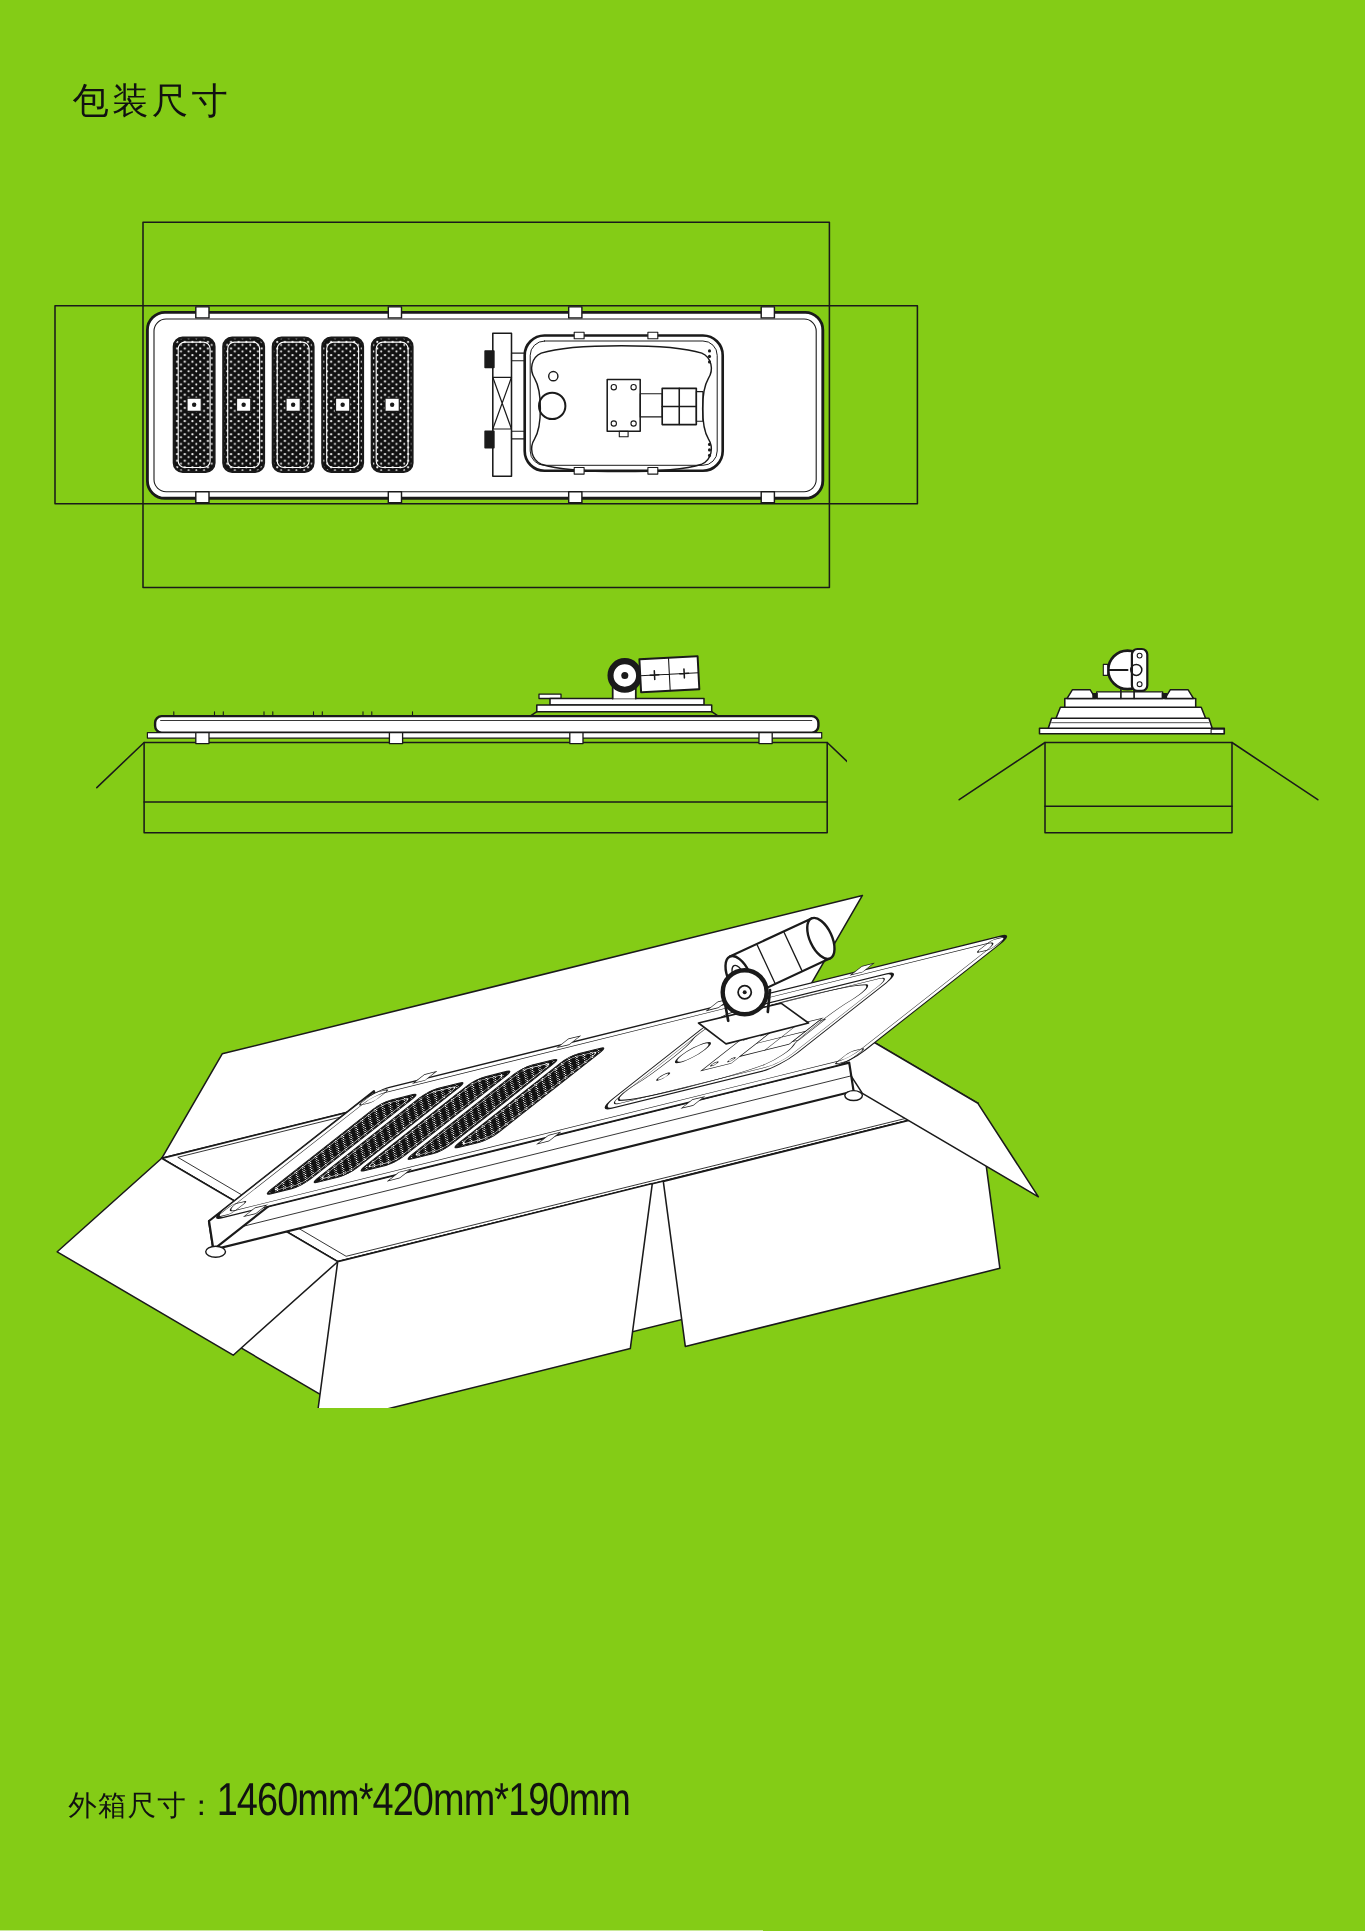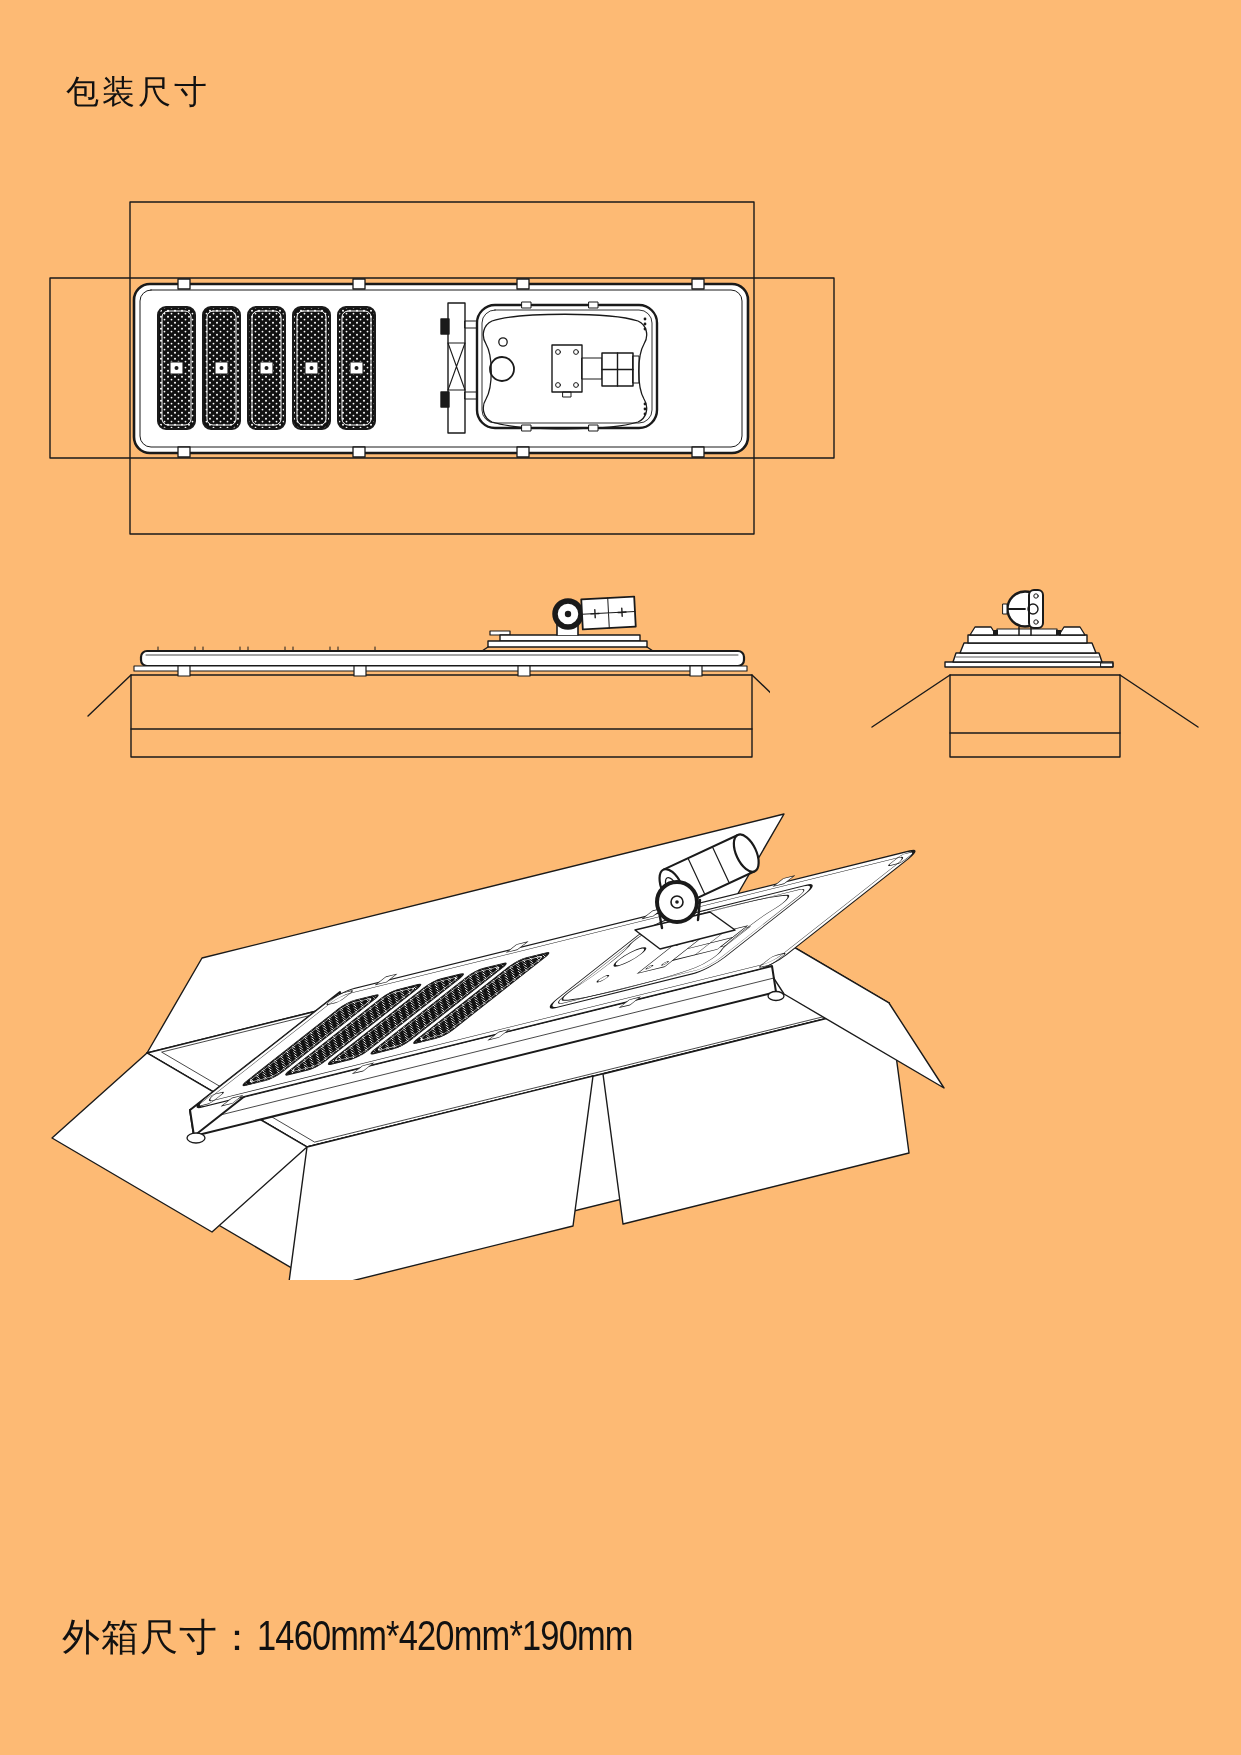--- a/index.html
+++ b/index.html
@@ -1,25 +1,25 @@
 <!DOCTYPE html>
 <html><head>
 <meta charset="utf-8">
 <style>
   html,body{margin:0;padding:0;background:#ffffff;}
-  .page{position:relative;width:1241px;height:1755px;background:#fdba74;overflow:hidden;
+  .page{position:relative;width:1241px;height:1755px;background:#84cc16;overflow:hidden;
         font-family:"Liberation Sans",sans-serif;color:#111;}
   .title{position:absolute;left:66px;top:70px;font-size:33px;letter-spacing:3px;font-weight:500;}
   figure{margin:0;padding:0;position:absolute;}
   .fig-top{left:40px;top:195px;}
   .fig-side{left:80px;top:585px;}
   .fig-end{left:845px;top:575px;}
   .fig-iso{left:50px;top:810px;}
   .footer{position:absolute;left:62px;top:1596px;white-space:nowrap;}
-  .footer .lab{font-size:38px;letter-spacing:1px;vertical-align:baseline;}
+  .footer .lab{font-size:26px;letter-spacing:1px;vertical-align:baseline;}
   .footer .num{display:inline-block;font-size:42px;letter-spacing:-1px;
                transform:scaleX(0.82);transform-origin:0 80%;vertical-align:baseline;}
   svg{display:block;}
 </style>
 </head>
 <body>
 
 <div class="page">
 
   <div class="title">包装尺寸</div>

